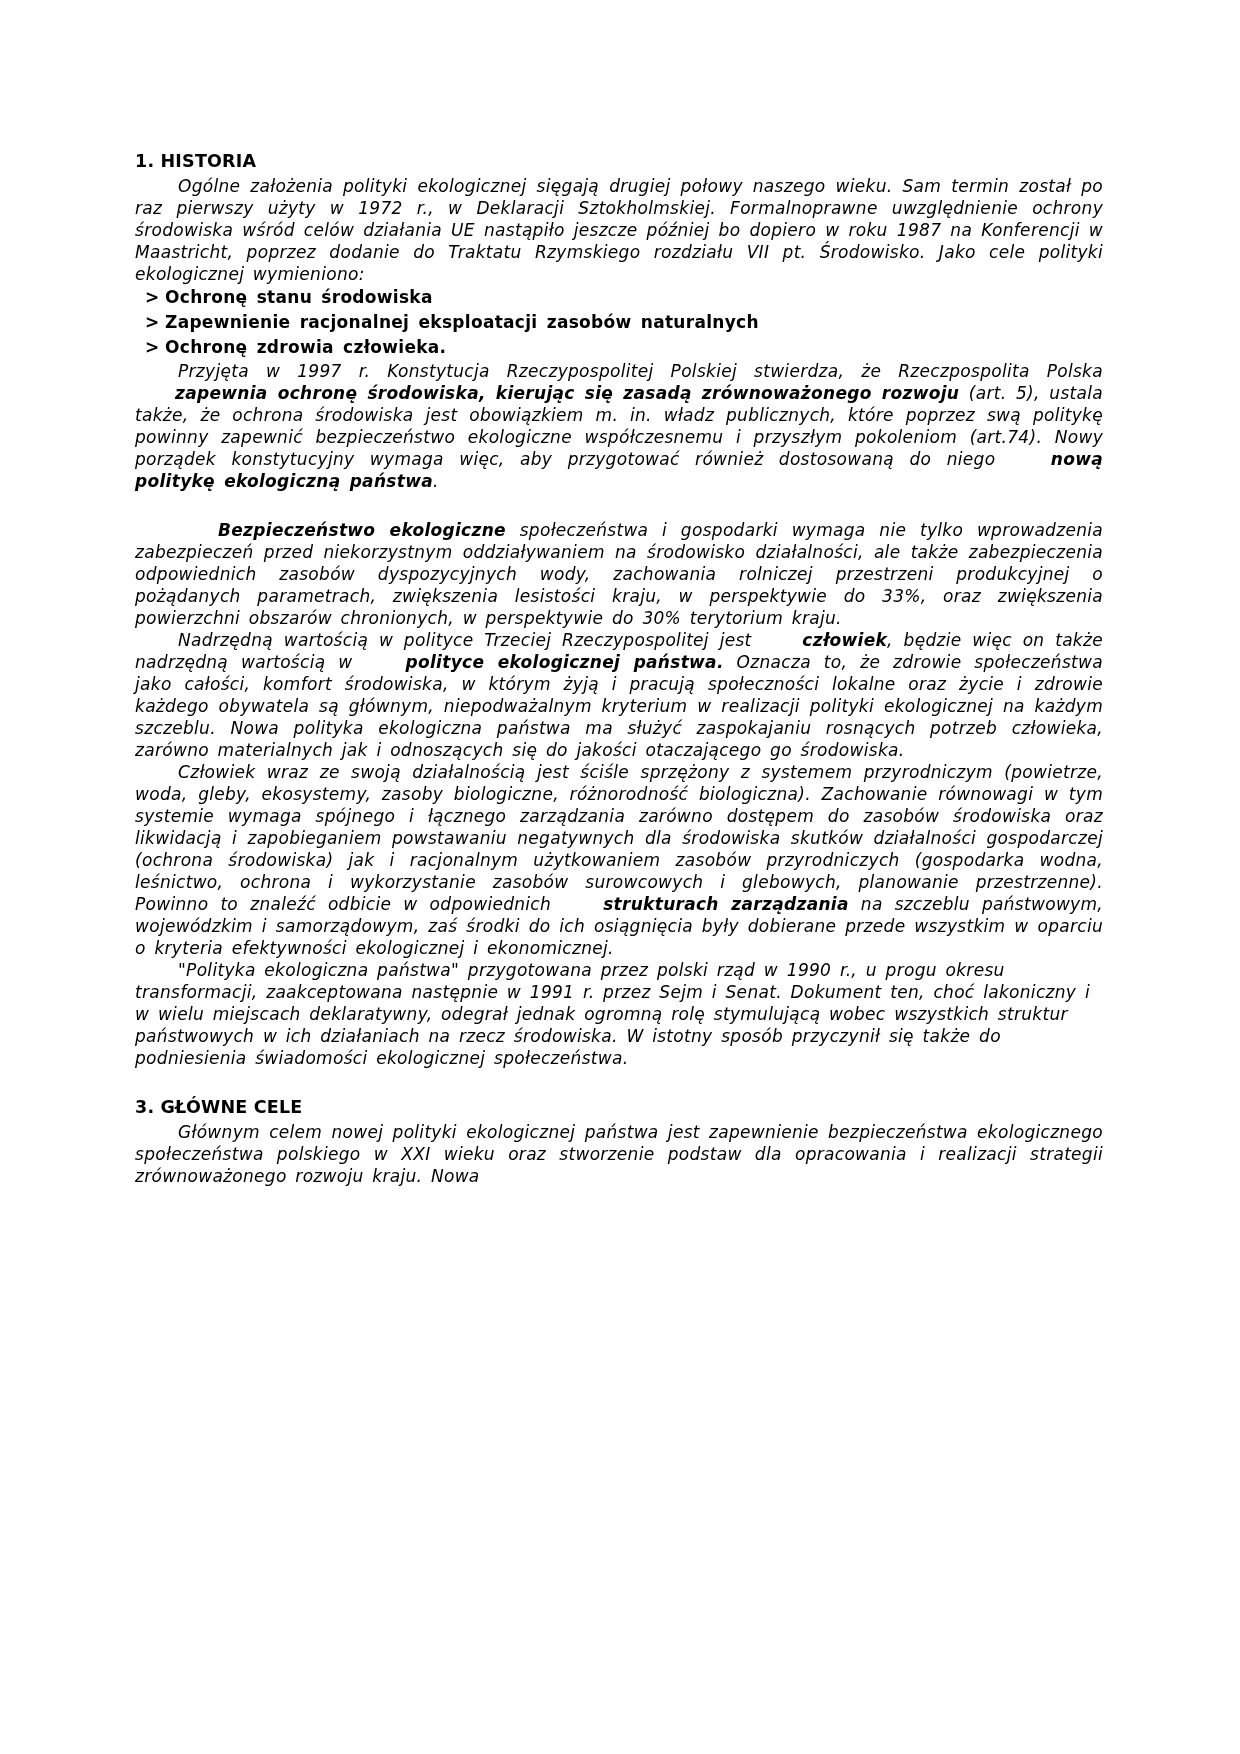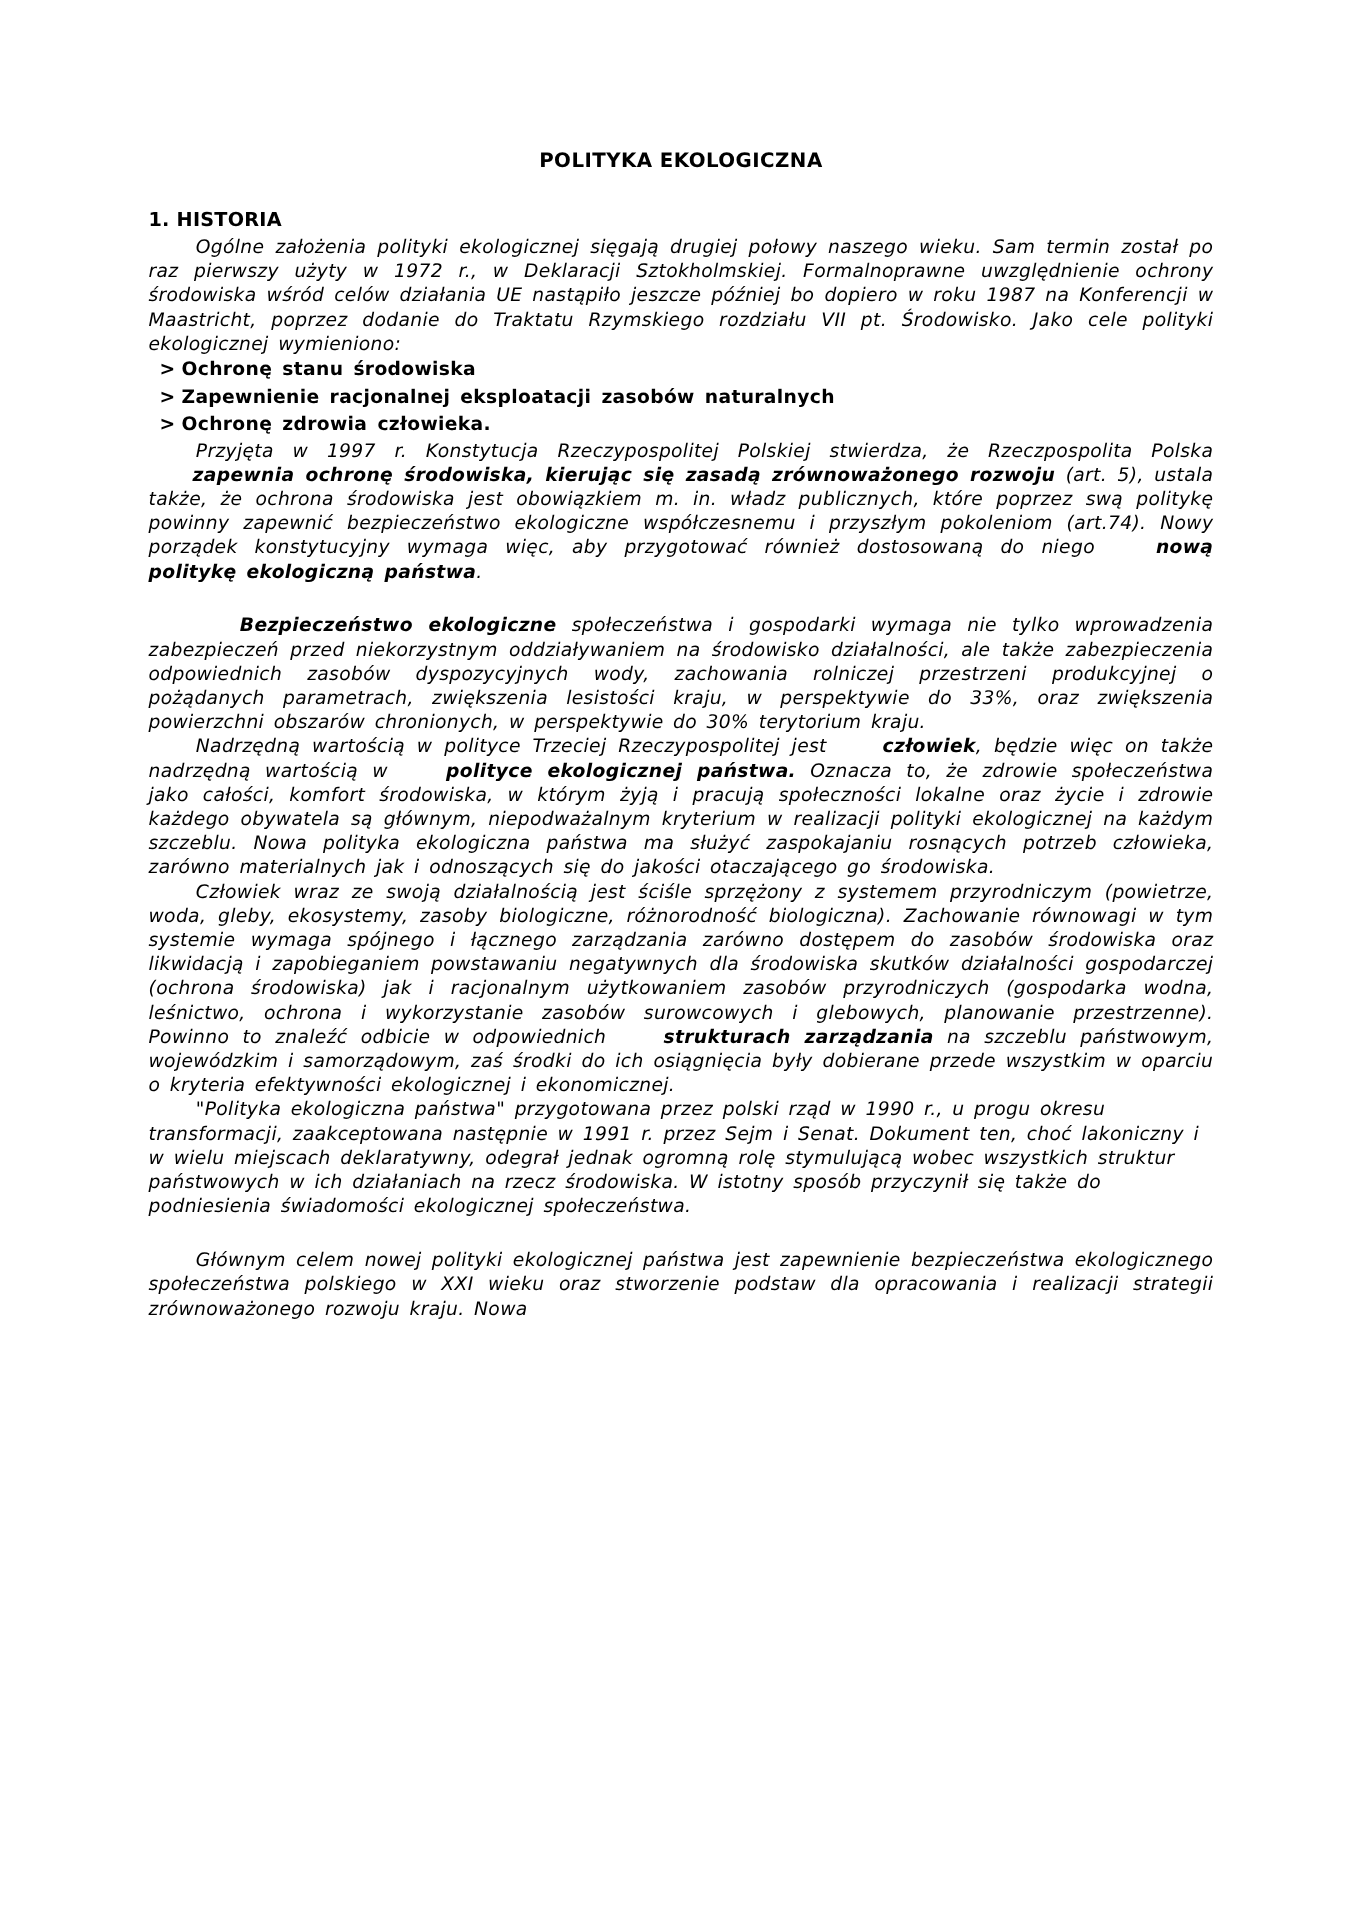--- a/index.html
+++ b/index.html
@@ -59,21 +59,20 @@
     box-sizing: border-box;
     font-weight: 700;
   }
   .bullet-text { flex: 1; font-weight: bold; }
 </style>
 </head>
 <body>
 
 <div class="page">
   <div class="content">
-    <div class="doc-title">POLITYKA EKOLOGICZNA</div>
     <div id="sections">
         <section class="section">
           <div class="section-heading">1. HISTORIA</div>
           <p class="doc-par indent"><span>Ogólne założenia polityki ekologicznej sięgają drugiej połowy naszego wieku. Sam termin został po raz pierwszy użyty w 1972 r., w Deklaracji Sztokholmskiej. Formalnoprawne uwzględnienie ochrony środowiska wśród celów działania UE nastąpiło jeszcze później bo dopiero w roku 1987 na Konferencji w Maastricht, poprzez dodanie do Traktatu Rzymskiego rozdziału VII pt. Środowisko. Jako cele polityki ekologicznej wymieniono:</span></p>
           <div class="bullet-row">
             <span class="bullet-marker">&gt;</span>
             <span class="bullet-text">Ochronę stanu środowiska</span>
           </div>
           <div class="bullet-row">
             <span class="bullet-marker">&gt;</span>
@@ -85,17 +84,18 @@
           </div>
           <p class="doc-par indent"><span>Przyjęta w 1997 r. Konstytucja Rzeczypospolitej Polskiej stwierdza, że Rzeczpospolita Polska </span><span class="b">zapewnia ochronę środowiska, kierując się zasadą zrównoważonego rozwoju</span><span> (art. 5), ustala także, że ochrona środowiska jest obowiązkiem m. in. władz publicznych, które poprzez swą politykę powinny zapewnić bezpieczeństwo ekologiczne współczesnemu i przyszłym pokoleniom (art.74). Nowy porządek konstytucyjny wymaga więc, aby przygotować również dostosowaną do niego </span><span class="b">nową politykę ekologiczną państwa</span><span>.</span></p>
         </section>
         <section class="section">
           <p class="doc-par indent"><span class="b">Bezpieczeństwo ekologiczne</span><span> społeczeństwa i gospodarki wymaga nie tylko wprowadzenia zabezpieczeń przed niekorzystnym oddziaływaniem na środowisko działalności, ale także zabezpieczenia odpowiednich zasobów dyspozycyjnych wody, zachowania rolniczej przestrzeni produkcyjnej o pożądanych parametrach, zwiększenia lesistości kraju, w perspektywie do 33%, oraz zwiększenia powierzchni obszarów chronionych, w perspektywie do 30% terytorium kraju.</span></p>
           <p class="doc-par indent"><span>Nadrzędną wartością w polityce Trzeciej Rzeczypospolitej jest </span><span class="b">człowiek</span><span>, będzie więc on także nadrzędną wartością w </span><span class="b">polityce ekologicznej państwa.</span><span> Oznacza to, że zdrowie społeczeństwa jako całości, komfort środowiska, w którym żyją i pracują społeczności lokalne oraz życie i zdrowie każdego obywatela są głównym, niepodważalnym kryterium w realizacji polityki ekologicznej na każdym szczeblu. Nowa polityka ekologiczna państwa ma służyć zaspokajaniu rosnących potrzeb człowieka, zarówno materialnych jak i odnoszących się do jakości otaczającego go środowiska.</span></p>
           <p class="doc-par indent"><span>Człowiek wraz ze swoją działalnością jest ściśle sprzężony z systemem przyrodniczym (powietrze, woda, gleby, ekosystemy, zasoby biologiczne, różnorodność biologiczna). Zachowanie równowagi w tym systemie wymaga spójnego i łącznego zarządzania zarówno dostępem do zasobów środowiska oraz likwidacją i zapobieganiem powstawaniu negatywnych dla środowiska skutków działalności gospodarczej (ochrona środowiska) jak i racjonalnym użytkowaniem zasobów przyrodniczych (gospodarka wodna, leśnictwo, ochrona i wykorzystanie zasobów surowcowych i glebowych, planowanie przestrzenne). Powinno to znaleźć odbicie w odpowiednich </span><span class="b">strukturach zarządzania</span><span> na szczeblu państwowym, wojewódzkim i samorządowym, zaś środki do ich osiągnięcia były dobierane przede wszystkim w oparciu o kryteria efektywności ekologicznej i ekonomicznej.</span></p>
           <p class="doc-par indent left"><span>"Polityka ekologiczna państwa" przygotowana przez polski rząd w 1990 r., u progu okresu transformacji, zaakceptowana następnie w 1991 r. przez Sejm i Senat. Dokument ten, choć lakoniczny i w wielu miejscach deklaratywny, odegrał jednak ogromną rolę stymulującą wobec wszystkich struktur państwowych w ich działaniach na rzecz środowiska. W istotny sposób przyczynił się także do podniesienia świadomości ekologicznej społeczeństwa.</span></p>
         </section>
         <section class="section">
+          <div class="section-heading">3. GŁÓWNE CELE</div>
           <p class="doc-par indent"><span>Głównym celem nowej polityki ekologicznej państwa jest zapewnienie bezpieczeństwa ekologicznego społeczeństwa polskiego w XXI wieku oraz stworzenie podstaw dla opracowania i realizacji strategii zrównoważonego rozwoju kraju. Nowa</span></p>
         </section>
       </div>
   </div>
 </div>
 
 </body></html>

